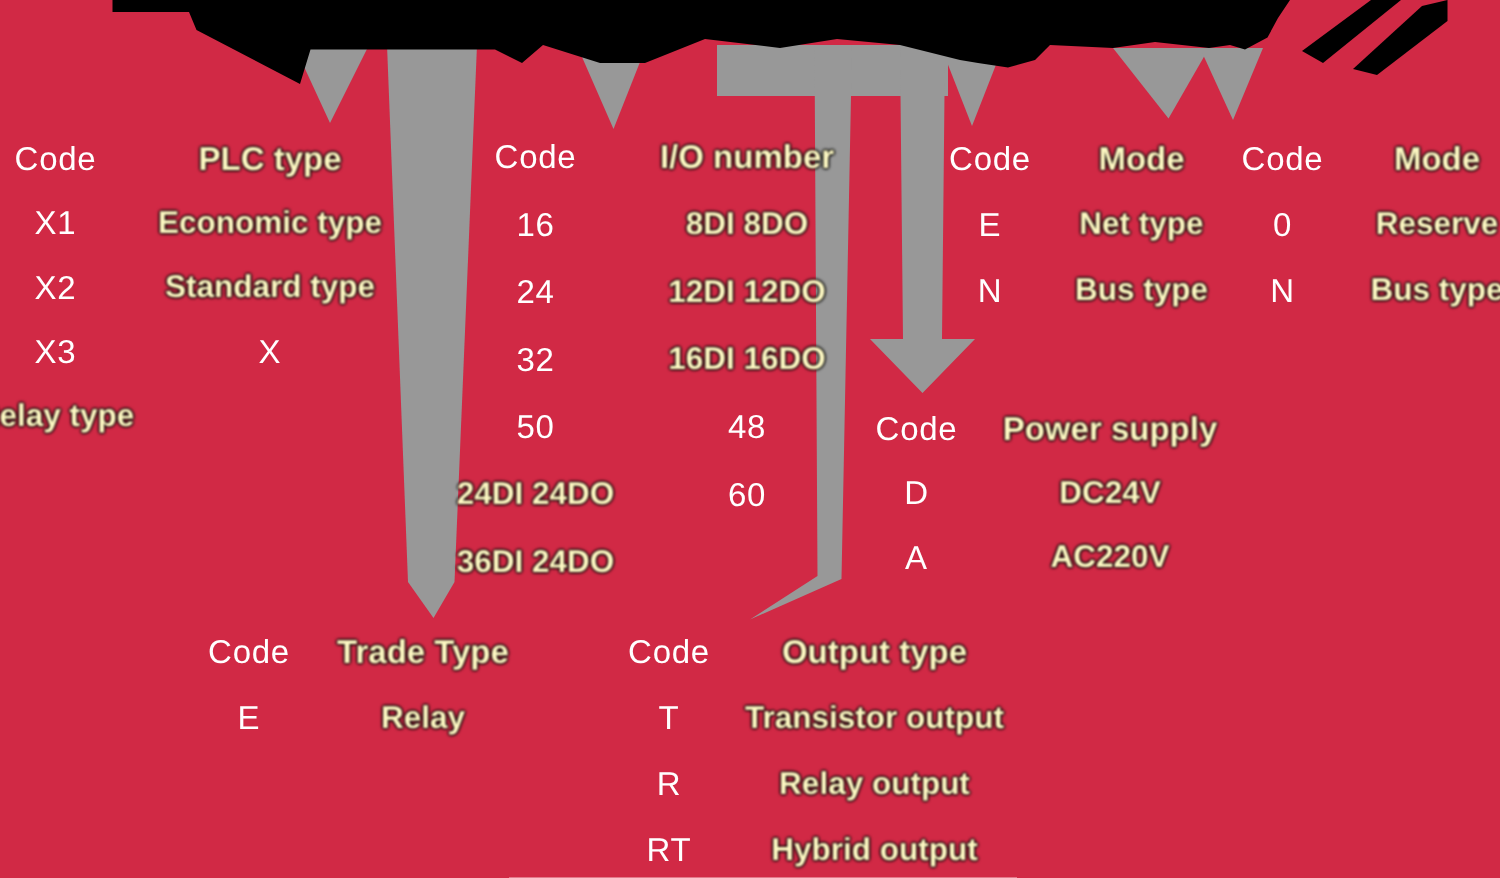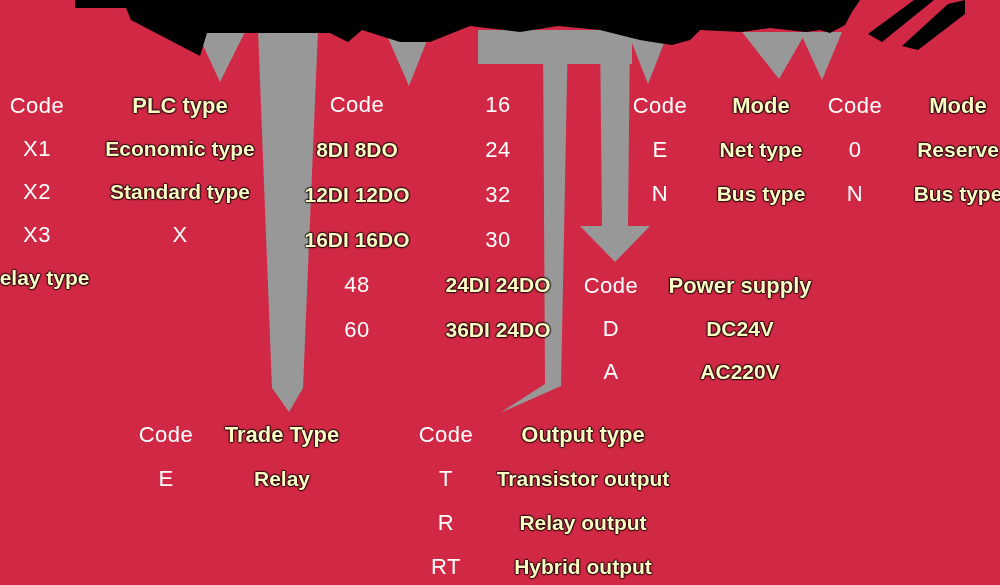--- a/index.html
+++ b/index.html
@@ -61,27 +61,28 @@
     <div class="cell blob">Economic type</div>
     <div class="cell code">X2</div>
     <div class="cell blob">Standard type</div>
     <div class="cell code">X3</div>
     <div class="cell code">X</div>
     <div class="cell blob">Relay type</div>
   </div>
 
   <div class="tbl" id="t-io">
     <div class="cell code">Code</div>
+    <div class="cell blob hdr">I/O number</div>
     <div class="cell code">16</div>
     <div class="cell blob">8DI 8DO</div>
     <div class="cell code">24</div>
     <div class="cell blob">12DI 12DO</div>
     <div class="cell code">32</div>
     <div class="cell blob">16DI 16DO</div>
-    <div class="cell code">30</div>
+    <div class="cell code">50</div>
     <div class="cell code">48</div>
     <div class="cell blob">24DI 24DO</div>
     <div class="cell code">60</div>
     <div class="cell blob">36DI 24DO</div>
   </div>
 
   <div class="tbl" id="t-net">
     <div class="cell code">Code</div>
     <div class="cell blob hdr">Mode</div>
     <div class="cell code">E</div>

